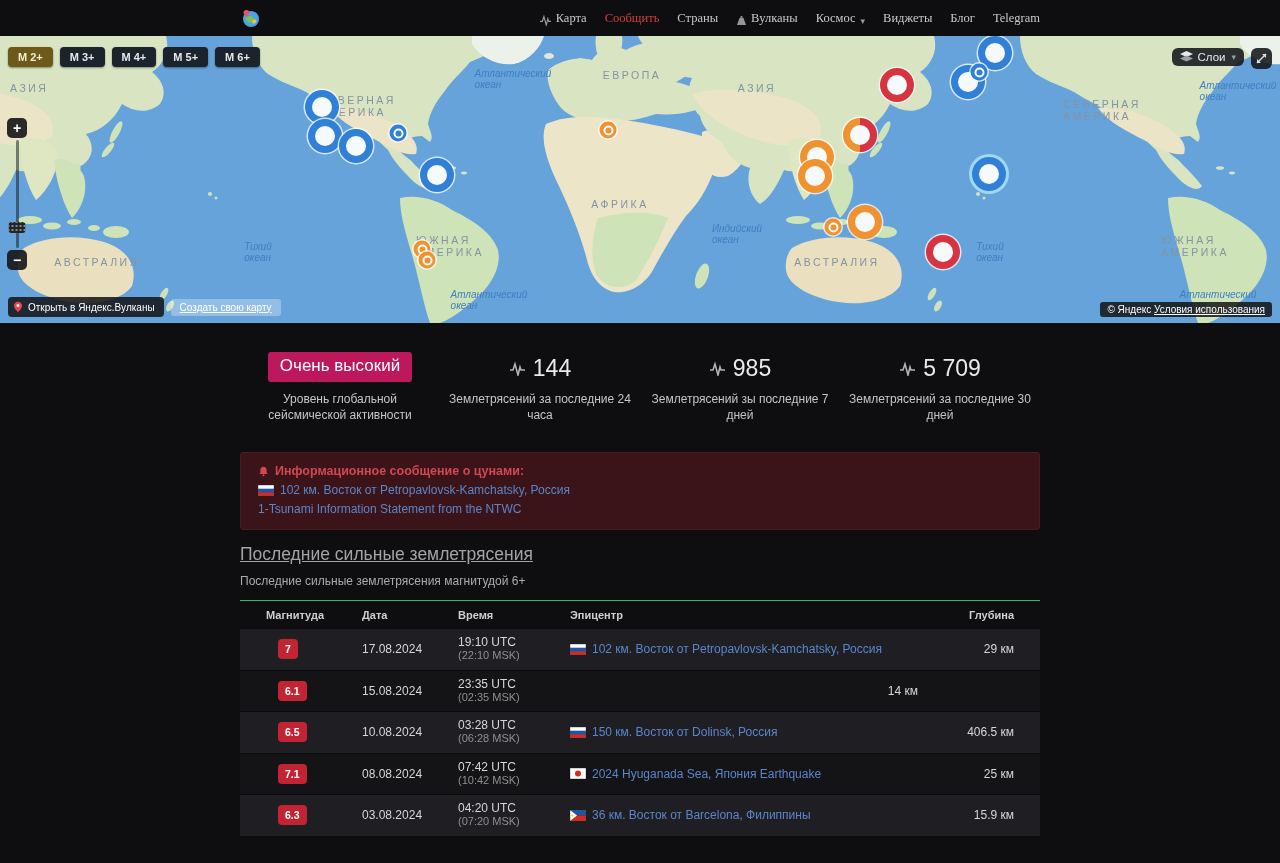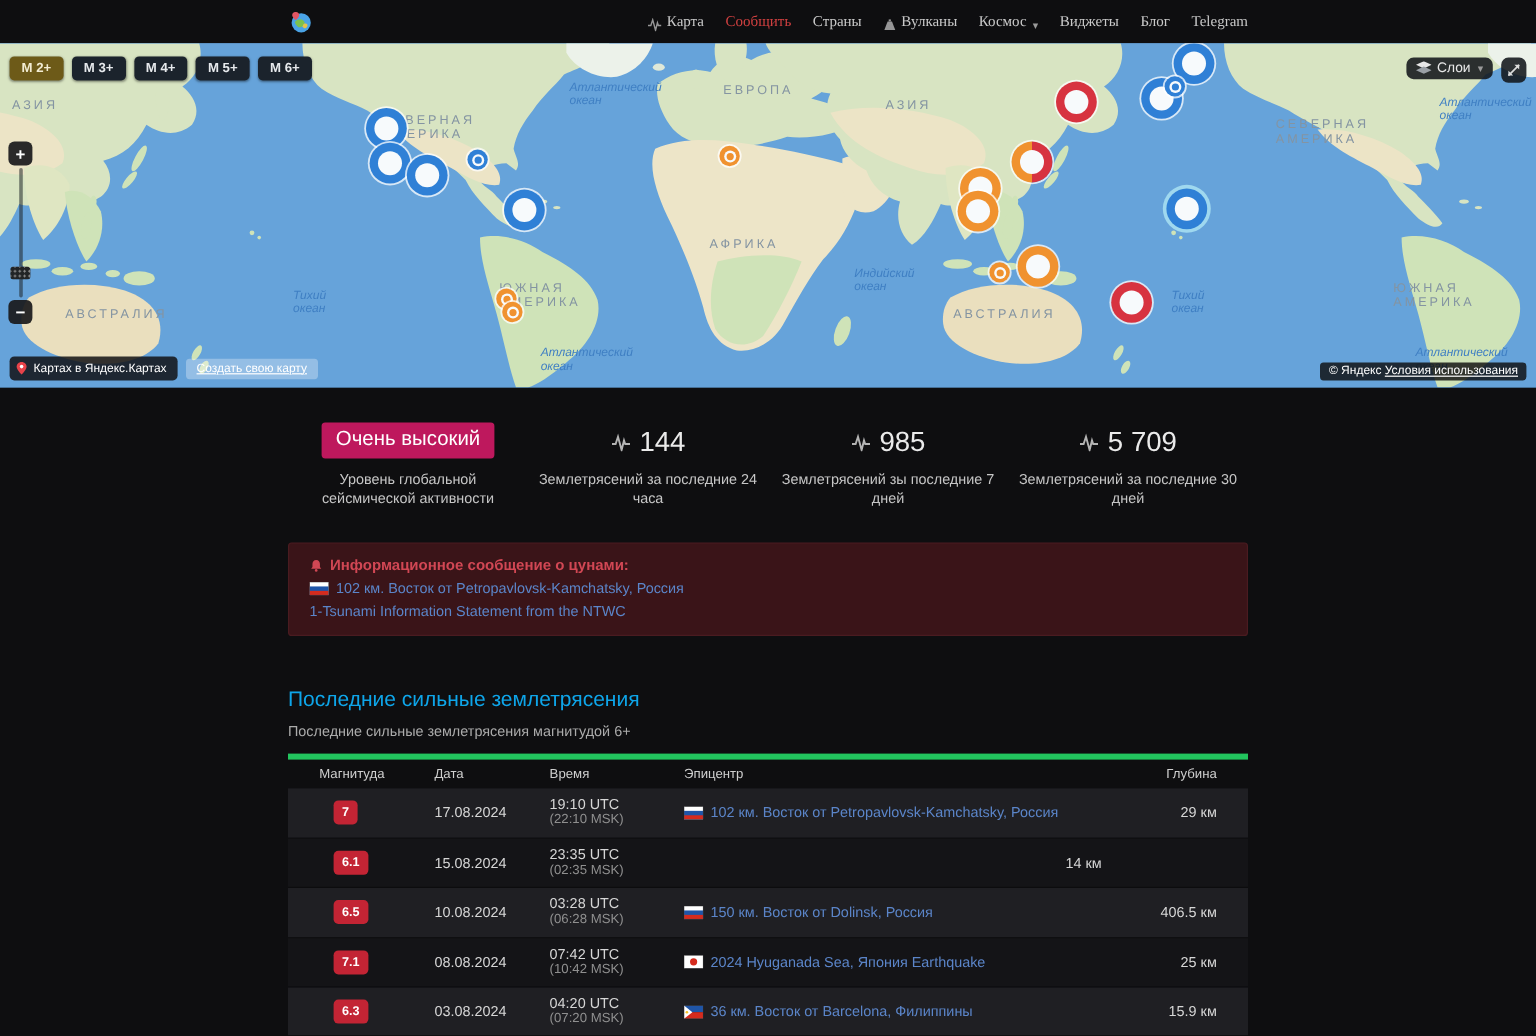--- a/index.html
+++ b/index.html
@@ -62,26 +62,26 @@
   .stat-card { width:200px; text-align:center; padding:0 6px; }
   .level-badge { display:inline-block; background:#be185d; color:#fff; font-size:17px; padding:4px 12px 6px; border-radius:3px; }
   .stat-value { font-size:23px; color:#eaeaea; display:inline-flex; align-items:center; gap:7px; padding-top:3px; }
   .stat-label { margin-top:9px; font-size:12px; line-height:16px; color:#c6c6c6; }
 
   .tsunami { margin-top:29px; background:#3a1418; border:1px solid #4a1b20; border-radius:3px; padding:11px 17px 13px; }
   .tsu-title { display:flex; align-items:center; gap:6px; font-size:12.5px; font-weight:700; color:#d14754; }
   .tsu-link-row { margin-top:5px; display:flex; align-items:center; gap:6px; font-size:12px; }
   .tsu-link-row a { color:#5b85c9; text-decoration:none; cursor:pointer; }
 
-  .sec-title { margin-top:42px; font-size:17.5px; font-weight:400; color:#0ea5e9; }
+  .sec-title { margin-top:14px; font-size:17.5px; font-weight:400; color:#a3a3a3;text-decoration:underline; }
   .sec-sub { margin-top:9px; font-size:12px; color:#ababab; }
 
   .table { margin-top:12px; }
   .thead, .trow { display:grid; grid-template-columns:96px 96px 112px 1fr 96px; align-items:center; padding:0 26px; }
-  .thead { border-top:5px solid #22c55e; height:29px; font-size:11px; font-weight:400; color:#cfcfcf; }
+  .thead { border-top:1px solid #22c55e; height:29px; font-size:11px; font-weight:700; color:#cfcfcf; }
   .th-depth, .td-depth { text-align:right; }
   .trow { height:41.5px; border-bottom:1px solid #0c0c0e; font-size:12px; color:#d6d6d6; }
   .trow.odd { background:#1f1f23; } .trow.even { background:#141417; }
   .mag-badge { display:inline-block; margin-left:12px; background:#c32434; color:#fff; font-size:10.5px; font-weight:700; padding:4px 7px; border-radius:4px; min-width:14px; text-align:center; }
   .td-time { line-height:13px; }
   .t-utc { display:block; font-size:12px; color:#d6d6d6; }
   .t-msk { display:block; font-size:11px; color:#8f8f8f; }
   .td-epi { display:flex; align-items:center; gap:6px; }
   .td-epi a { color:#5b85c9; text-decoration:none; cursor:pointer; }
   .flag { display:inline-flex; flex:none; }
@@ -355,21 +355,21 @@
       </div>
       <div class="zoom-btn">−</div>
     </div>
 
     <div class="map-bl">
       <div class="ya-open">
         <svg width="12" height="14" viewBox="0 0 16 16">
           <path d="M8,1 C4.7,1 2.5,3.4 2.5,6.3 C2.5,9.6 8,15 8,15 C8,15 13.5,9.6 13.5,6.3 C13.5,3.4 11.3,1 8,1 Z" fill="#e8434a"></path>
           <circle cx="8" cy="6" r="2" fill="#fff"></circle>
         </svg>
-        <span>Картах в Яндекс.Картах</span>
+        <span>Открыть в Яндекс.Вулканы</span>
       </div>
       <a class="create-map">Создать свою карту</a>
     </div>
     <div class="map-br">
       <span>© Яндекс</span>
       <a>Условия использования</a>
     </div>
   </div>
 
   <div class="content">

